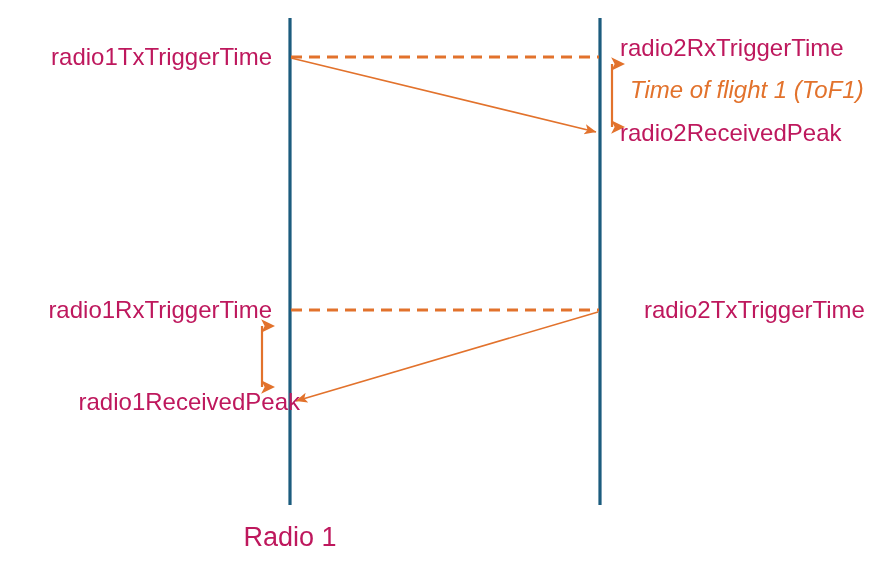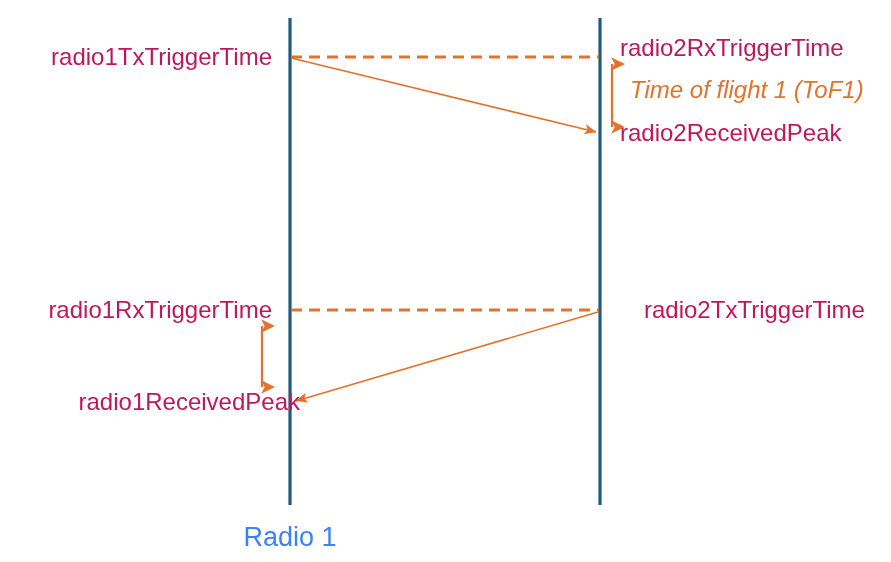--- a/index.html
+++ b/index.html
@@ -38,21 +38,21 @@
     text-align: right;
   }
   .lbl.orange {
     color: #E2722C;
   }
   .axis-lbl {
     position: absolute;
     font-family: "Liberation Sans", sans-serif;
     font-size: 27px;
     line-height: 1;
-    color: #3b82f6;
+    color: #be185d;
     white-space: nowrap;
     text-align: center;
   }
 </style>
 </head>
 <body>
 
 <div id="diagram-root">
 
   <svg class="canvas" viewBox="0 0 891 562">

